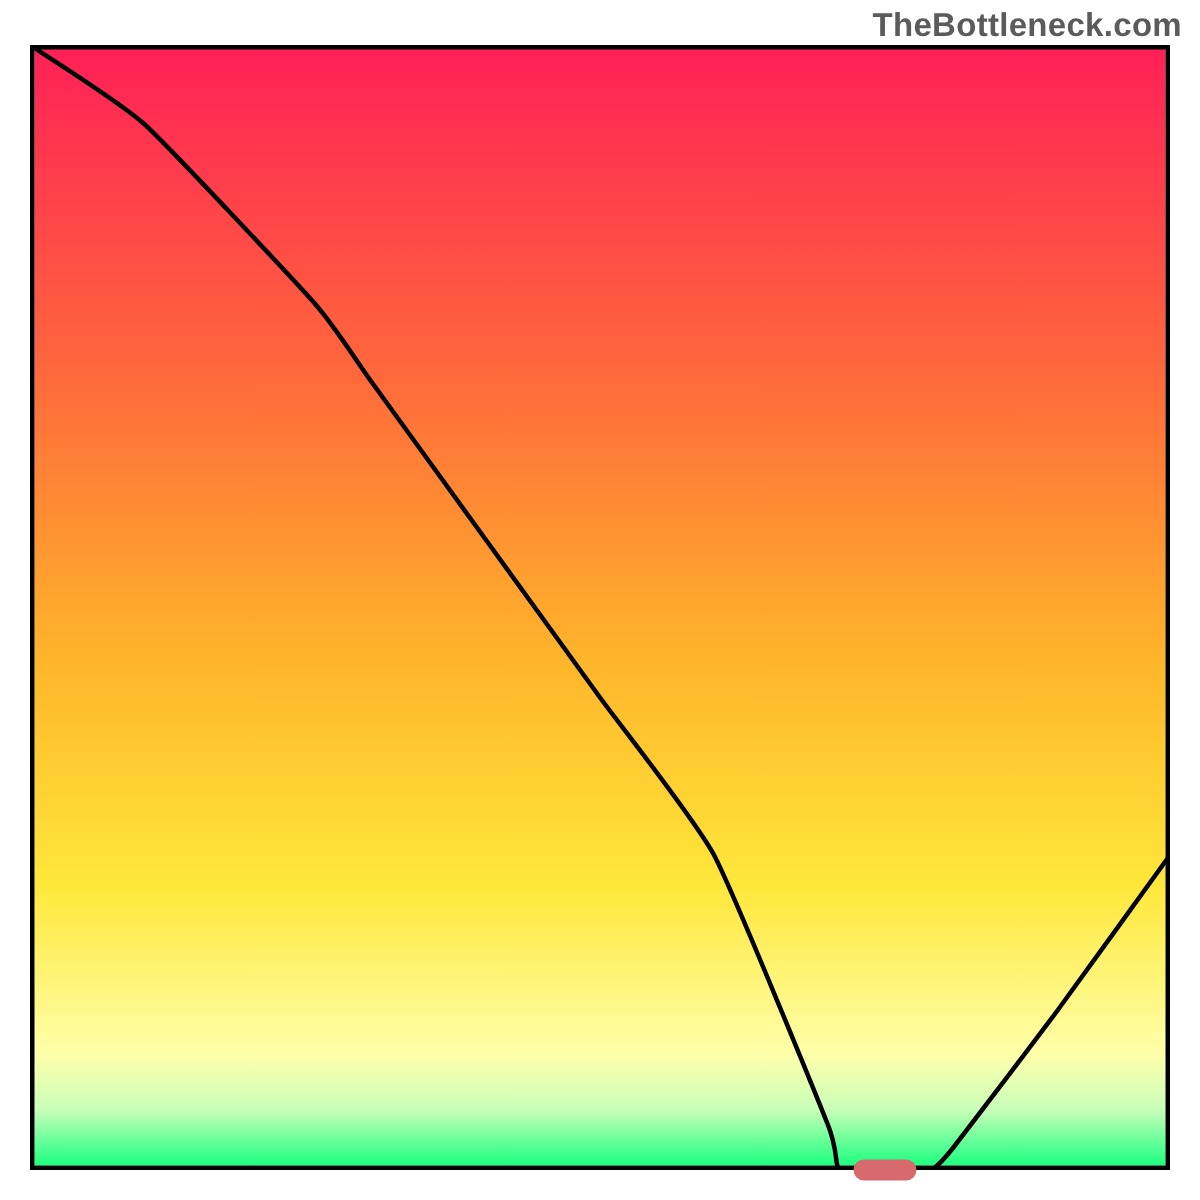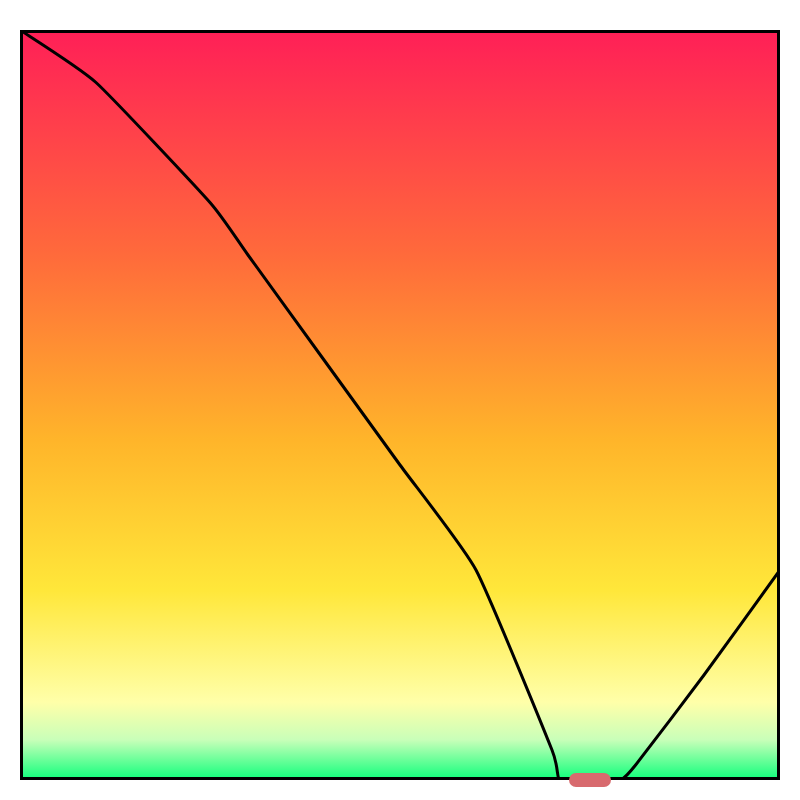--- a/index.html
+++ b/index.html
@@ -50,20 +50,21 @@
     border-radius: 7px;
     transform: translate(-50%, -50%);
     z-index: 3;
   }
 </style>
 </head>
 <body>
 
 <div class="frame">
 
+  <div class="watermark">TheBottleneck.com</div>
 
   <div class="plot">
 
     <svg viewBox="0 0 760 750" preserveAspectRatio="none">
       <defs>
         <linearGradient id="bg-grad" x1="0" y1="0" x2="0" y2="1">
             <stop offset="0%" stop-color="#ff1f57"></stop>
             <stop offset="30%" stop-color="#ff6a3b"></stop>
             <stop offset="55.00000000000001%" stop-color="#ffb52a"></stop>
             <stop offset="75%" stop-color="#ffe73a"></stop>

